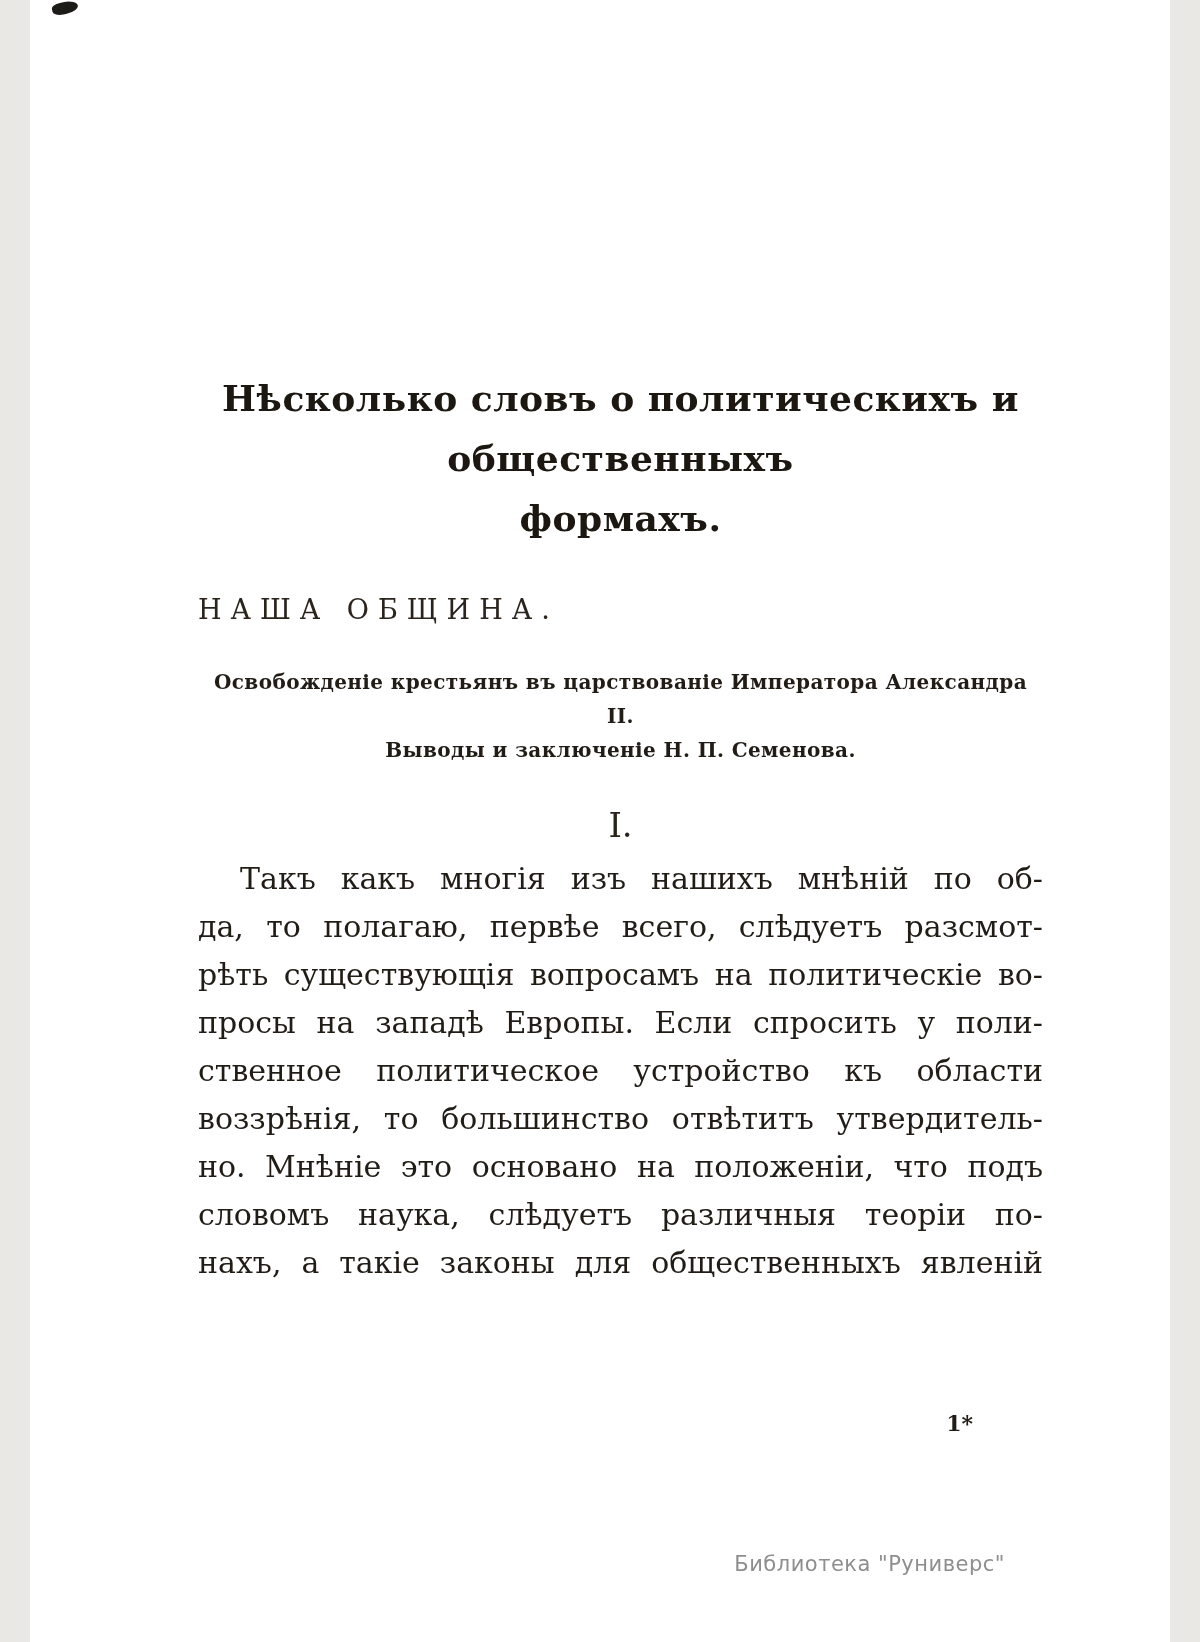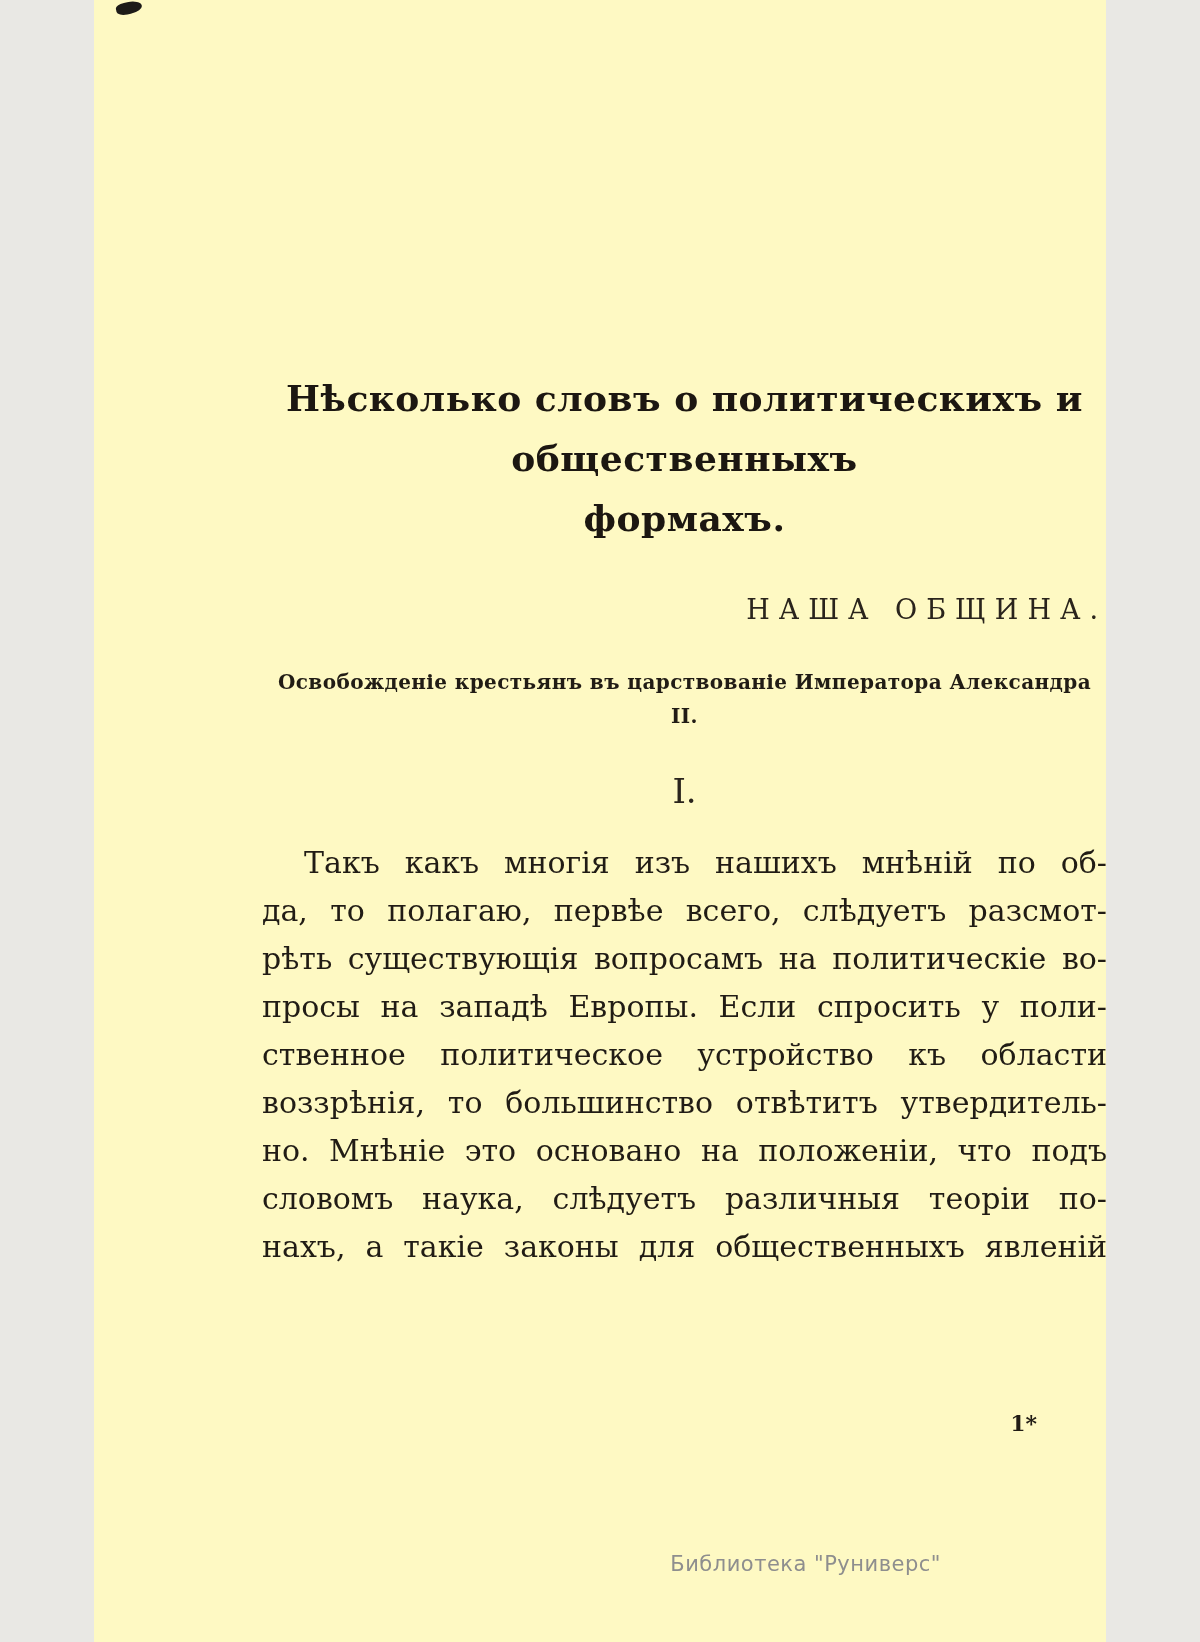--- a/index.html
+++ b/index.html
@@ -2,24 +2,24 @@
 <html><head>
 <meta charset="utf-8">
 <style>
   html, body {
     margin: 0;
     padding: 0;
     background: #e9e8e4;
   }
   .page {
     position: relative;
-    width: 1012px;
+    width: 1140px;
     height: 1642px;
     margin: 0 auto;
-    background: #fef9c3;
+    background: #ffffff;
     overflow: hidden;
     font-family: "DejaVu Serif", serif;
     color: #262119;
   }
   .scan-speck {
     position: absolute;
     left: 22px;
     top: 2px;
     width: 26px;
     height: 12px;
@@ -37,21 +37,21 @@
     margin-top: 368px;
     text-align: center;
     font-weight: bold;
     font-size: 36px;
     line-height: 60px;
     letter-spacing: 0.5px;
     color: #1c1711;
   }
   .subtitle {
     margin-top: 46px;
-    text-align: right;
+    text-align: left;
     font-size: 27px;
     letter-spacing: 9px;
     color: #2a241c;
   }
   .dedication {
     margin-top: 40px;
     text-align: center;
     font-weight: bold;
     font-size: 20px;
     line-height: 34px;
@@ -59,21 +59,21 @@
     color: #211c15;
   }
   .section-heading {
     margin-top: 36px;
     text-align: center;
     font-size: 34px;
     line-height: 44px;
     color: #2a241c;
   }
   .body-text {
-    margin-top: 26px;
+    margin-top: 8px;
     font-size: 30px;
     line-height: 48px;
     color: #211c15;
   }
   .line {
     text-align: justify;
     text-align-last: justify;
   }
   .line.first {
     text-indent: 42px;
@@ -114,20 +114,21 @@
 
     <div class="title">
       <div>Нѣсколько словъ о политическихъ и общественныхъ</div>
       <div>формахъ.</div>
     </div>
 
     <div class="subtitle">НАША ОБЩИНА.</div>
 
     <div class="dedication">
       <div>Освобожденіе крестьянъ въ царствованіе Императора Александра II.</div>
+      <div>Выводы и заключеніе Н. П. Семенова.</div>
     </div>
 
     <div class="section-heading">I.</div>
 
     <div class="body-text">
       <div class="line first">Такъ какъ многія изъ нашихъ мнѣній по об-</div>
       <div class="line">да, то полагаю, первѣе всего, слѣдуетъ разсмот-</div>
       <div class="line">рѣть существующія вопросамъ на политическіе во-</div>
       <div class="line">просы на западѣ Европы. Если спросить у поли-</div>
       <div class="line">ственное политическое устройство къ области</div>

